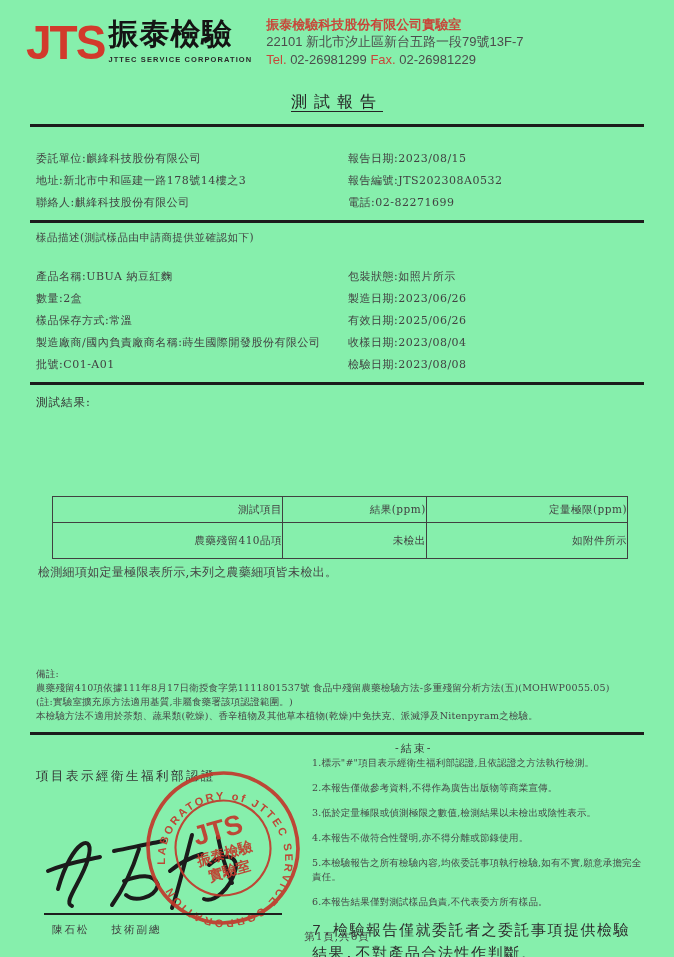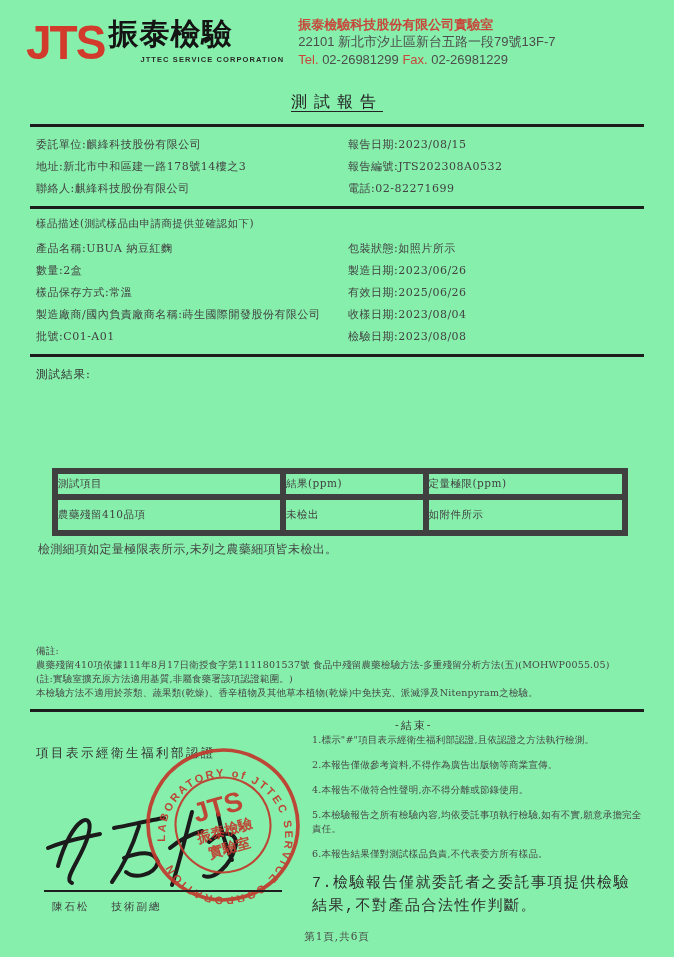--- a/index.html
+++ b/index.html
@@ -13,44 +13,44 @@
   
   .header { display:flex; align-items:flex-start; margin:16px 30px 0 26px; height:64px; }
   .logo-block { display:flex; align-items:flex-start; }
   .jts-mark {
     font-family:"Liberation Sans",sans-serif; font-weight:900;
     font-size:46px; line-height:52px; color:#d23a2c; letter-spacing:-2px;
     transform:scaleY(1.05); margin-right:4px;
   }
   .logo-cn-wrap { display:flex; flex-direction:column; }
   .logo-cn { font-family:"Liberation Sans",sans-serif; font-weight:900; font-size:30px; line-height:36px; color:#141414; letter-spacing:1px; }
-  .logo-sub { font-family:"Liberation Sans",sans-serif; font-weight:700; font-size:7.5px; letter-spacing:1.1px; color:#2a2a2a; margin-top:3px;margin-left:32px; }
+  .logo-sub { font-family:"Liberation Sans",sans-serif; font-weight:700; font-size:7.5px; letter-spacing:1.1px; color:#2a2a2a; margin-top:3px; }
   .header-right { margin-left:14px; font-family:"Liberation Sans",sans-serif; }
   .co-name { color:#c8473a; font-weight:700; font-size:13px; line-height:17px; }
   .co-addr { color:#4c4c4c; font-size:13px; line-height:18px; }
   .co-tel  { color:#4c4c4c; font-size:13px; line-height:18px; }
   .red-label { color:#c8473a; }
   
   .report-title {
     text-align:center; margin-top:12px; font-size:16px; letter-spacing:7px;
     color:#242424; text-decoration:underline; text-underline-offset:4px;
   }
   .rule { height:3px; background:#1c1c1c; margin:0 30px; }
   .rule.r1 { margin-top:11px; }
   
-  .two-col { display:flex; padding:3px 8px 3px 36px; }
+  .two-col { display:flex; padding:17px 8px 3px 36px; }
   .col-l { width:312px; }
   .col-r { flex:1; }
   .info-row { font-size:11px; line-height:15px; margin:7px 0; color:#424242; letter-spacing:0.5px; }
   .section-sub { font-size:10.5px; margin:8px 0 0 36px; color:#424242; letter-spacing:0.5px; }
   
   .results-label { font-size:11.5px; margin:10px 0 0 36px; color:#333; letter-spacing:1px; }
   table.res { border-collapse:collapse; margin:86px 0 0 52px; width:576px; }
   table.res th, table.res td {
-    border:6px solid #404040; text-align:left; font-weight:normal;
+    border:1px solid #404040; text-align:right; font-weight:normal;
     font-size:10.5px; color:#424242; letter-spacing:0.5px;
   }
   table.res th { height:26px; }
   table.res td { height:36px; }
   .tbl-note { font-size:12px; color:#474747; margin:5px 0 8px 38px; letter-spacing:0.3px; }
   
   .remarks { margin:86px 0 0 36px; }
   .remarks p { font-size:9.5px; line-height:14px; color:#474747; letter-spacing:0.2px; }
   .rule.r4 { margin-top:9px; }
   
@@ -200,20 +200,21 @@
       </div>
 
       <div class="sig-names">
         <span>陳石松</span><span class="gap"></span><span>技術副總</span>
       </div>
     </div>
 
     <div class="b-right">
       <p class="note">1.標示"#"項目表示經衛生福利部認證,且依認證之方法執行檢測。</p>
       <p class="note">2.本報告僅做參考資料,不得作為廣告出版物等商業宣傳。</p>
+      <p class="note">3.低於定量極限或偵測極限之數值,檢測結果以未檢出或陰性表示。</p>
       <p class="note">4.本報告不做符合性聲明,亦不得分離或節錄使用。</p>
       <p class="note">5.本檢驗報告之所有檢驗內容,均依委託事項執行檢驗,如有不實,願意承擔完全責任。</p>
       <p class="note">6.本報告結果僅對測試樣品負責,不代表委方所有樣品。</p>
       <p class="note-big">7.檢驗報告僅就委託者之委託事項提供檢驗結果,不對產品合法性作判斷。</p>
     </div>
   </div>
 
   <div class="page-footer">第1頁,共6頁</div>
 </div>
 

